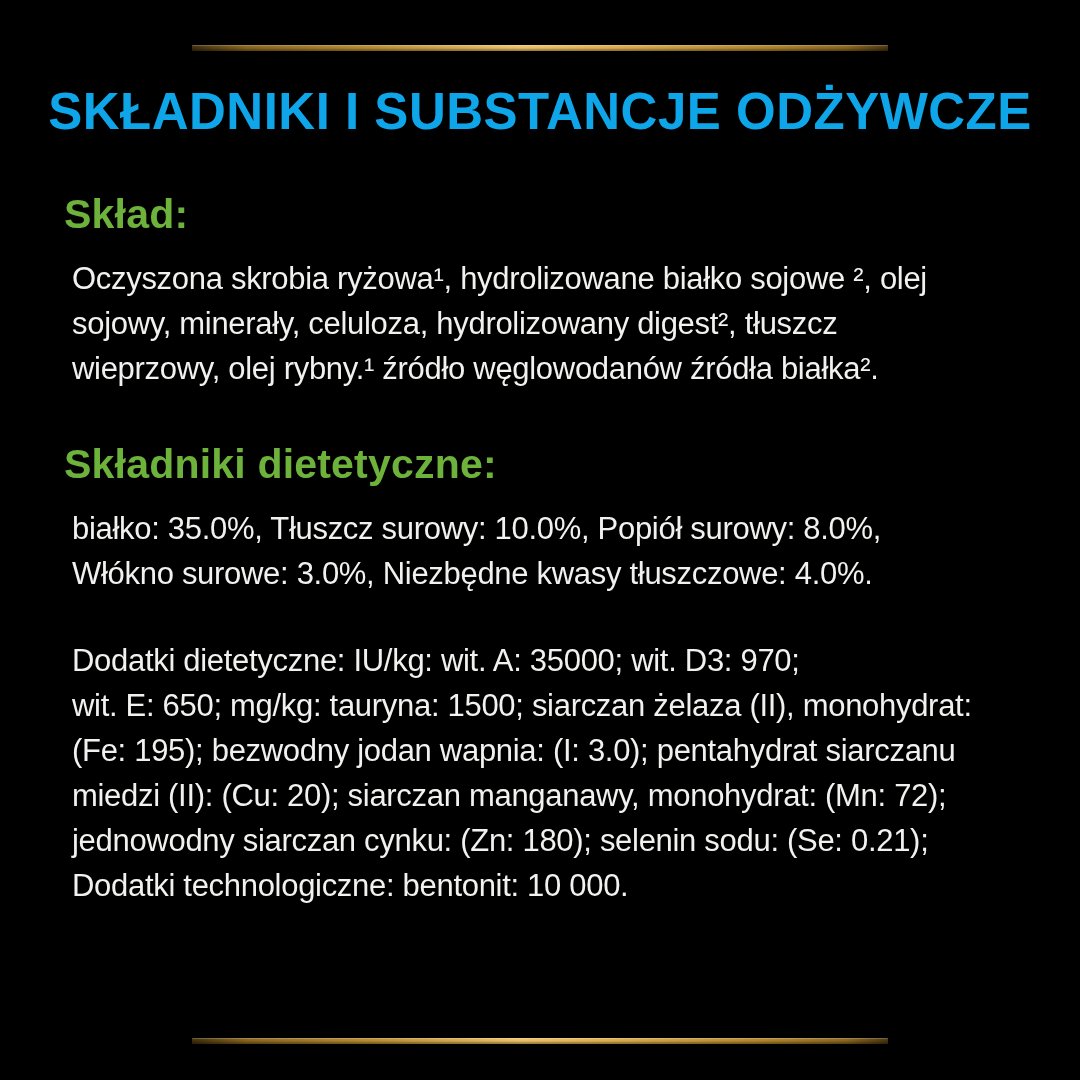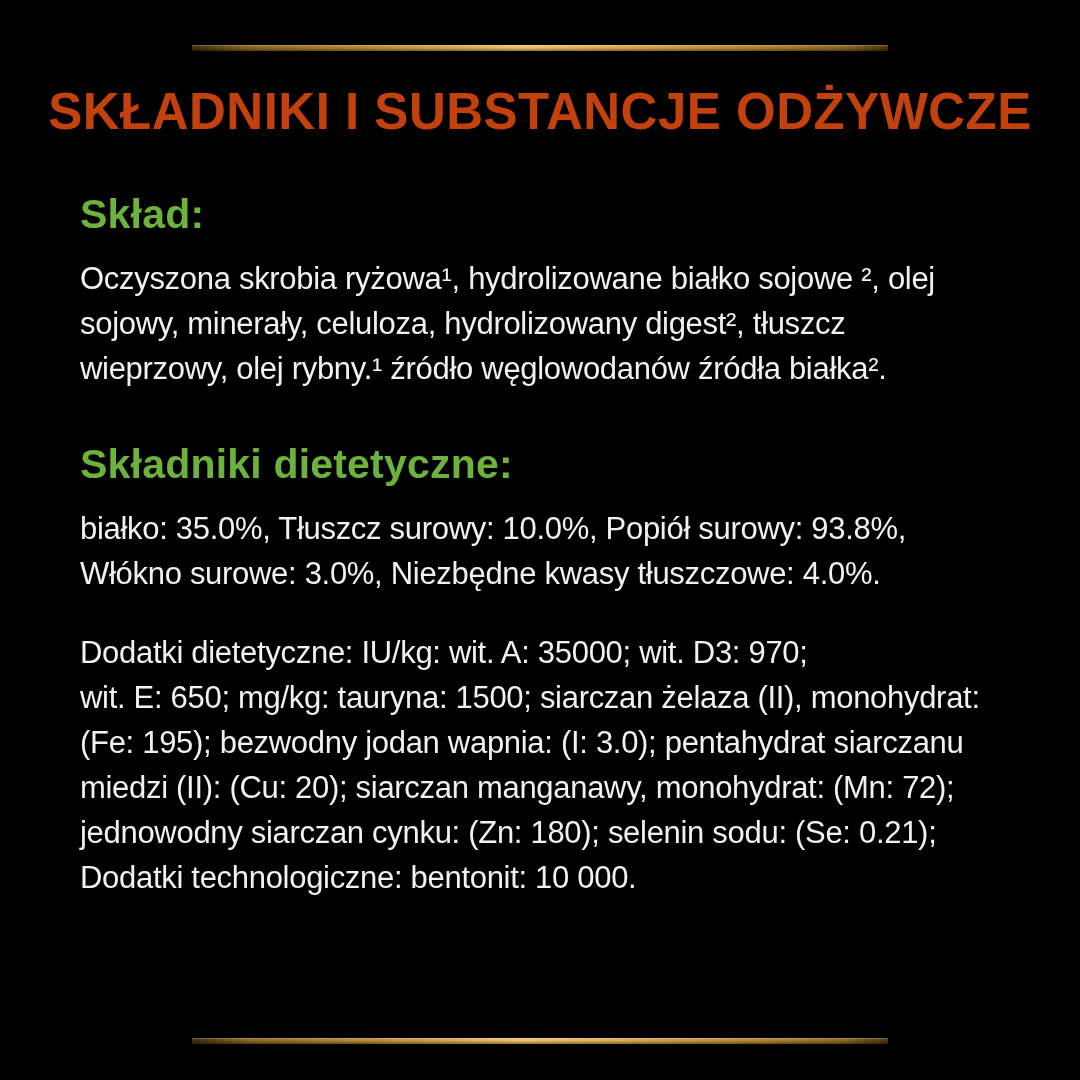--- a/index.html
+++ b/index.html
@@ -35,47 +35,47 @@
   .gold-bar.top { top: 45px; }
   .gold-bar.bottom { top: 1038px; }
 
   .page-title {
     position: absolute;
     top: 84px;
     left: 0;
     width: 1080px;
     margin: 0;
     text-align: center;
-    color: #c2410c;
+    color: #0ea5e9;
     font-size: 51px;
     line-height: 56px;
     font-weight: 700;
     letter-spacing: 0.5px;
     white-space: nowrap;
   }
 
   .section {
     position: absolute;
-    left: 80px;
+    left: 64px;
     right: 40px;
   }
   .section.skladsec   { top: 188px; }
   .section.analitsec  { top: 438px; }
   .section.dodatkisec { top: 630px; }
 
   .section-heading {
     margin: 0 0 16px 0;
     color: #6db33b;
     font-size: 41px;
     line-height: 52px;
     font-weight: 700;
     letter-spacing: 0.2px;
   }
   .section-body {
-    margin: 0;
+    margin: 8px;
     color: #f1f1ef;
     font-size: 31px;
     line-height: 45px;
     font-weight: 400;
     letter-spacing: -0.3px;
     white-space: pre-line;
   }
 </style>
 </head>
 <body>
@@ -88,21 +88,21 @@
 
   <section class="section skladsec">
     <h2 class="section-heading">Skład:</h2>
     <p class="section-body">Oczyszona skrobia ryżowa¹, hydrolizowane białko sojowe ², olej
 sojowy, minerały, celuloza, hydrolizowany digest², tłuszcz
 wieprzowy, olej rybny.¹ źródło węglowodanów źródła białka².</p>
   </section>
 
   <section class="section analitsec">
     <h2 class="section-heading">Składniki dietetyczne:</h2>
-    <p class="section-body">białko: 35.0%, Tłuszcz surowy: 10.0%, Popiół surowy: 93.8%,
+    <p class="section-body">białko: 35.0%, Tłuszcz surowy: 10.0%, Popiół surowy: 8.0%,
 Włókno surowe: 3.0%, Niezbędne kwasy tłuszczowe: 4.0%.</p>
   </section>
 
   <section class="section dodatkisec">
     <p class="section-body">Dodatki dietetyczne: IU/kg: wit. A: 35000; wit. D3: 970;
 wit. E: 650; mg/kg: tauryna: 1500; siarczan żelaza (II), monohydrat:
 (Fe: 195); bezwodny jodan wapnia: (I: 3.0); pentahydrat siarczanu
 miedzi (II): (Cu: 20); siarczan manganawy, monohydrat: (Mn: 72);
 jednowodny siarczan cynku: (Zn: 180); selenin sodu: (Se: 0.21);
 Dodatki technologiczne: bentonit: 10 000.</p>

